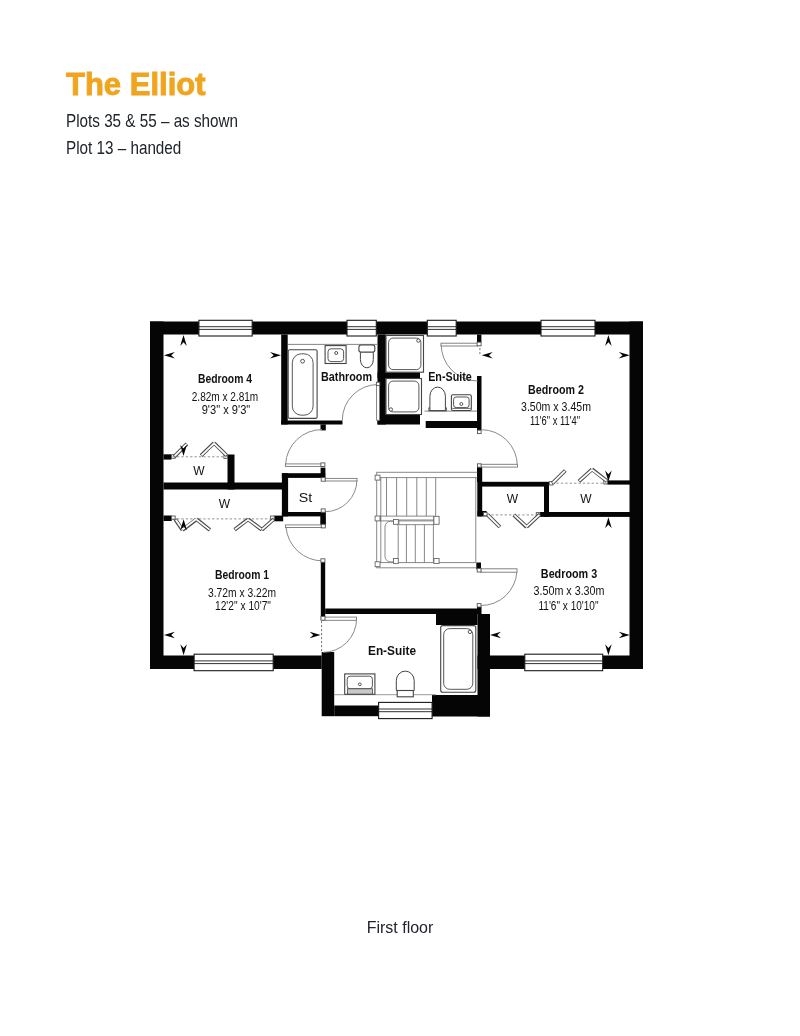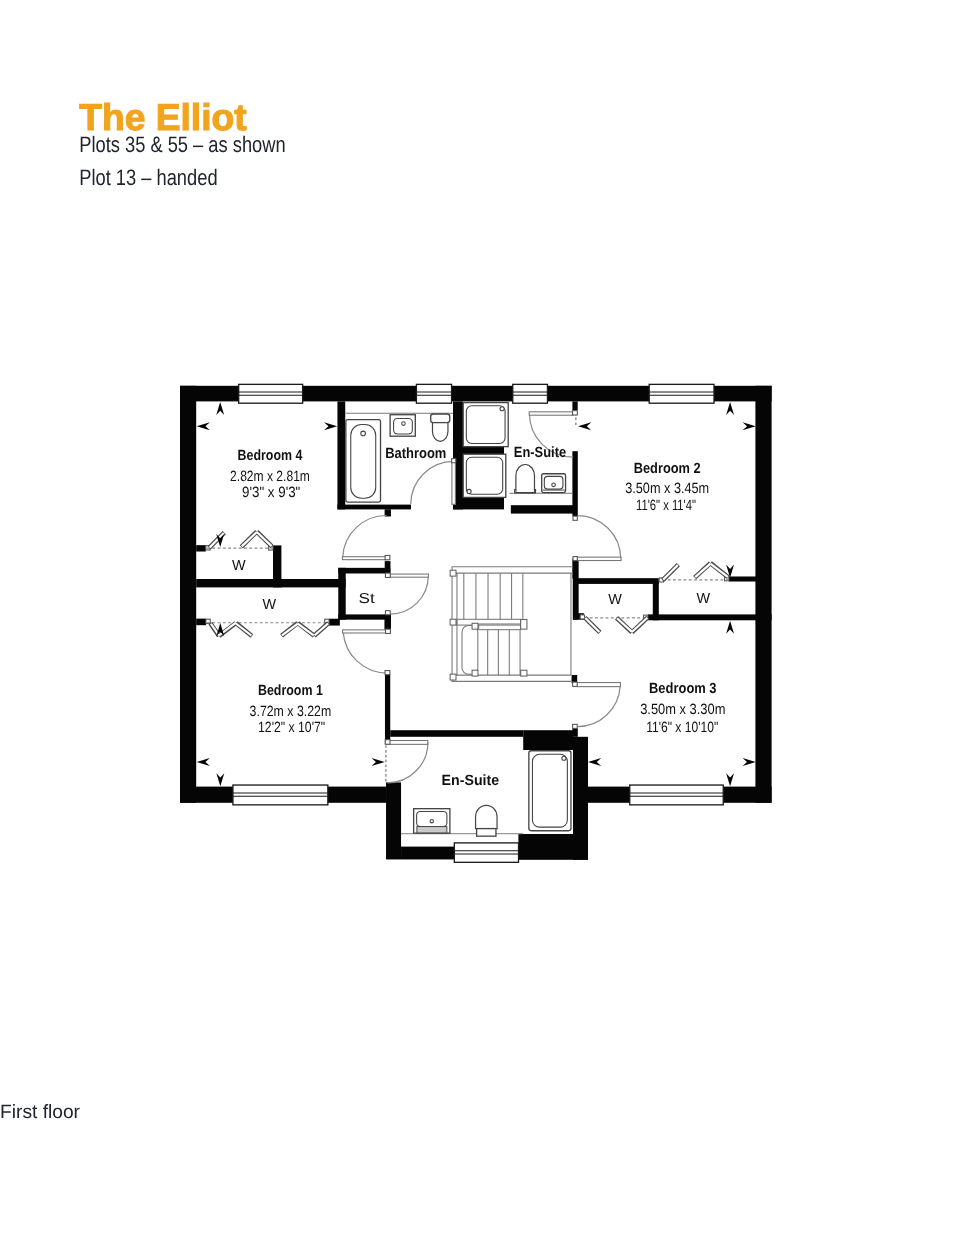--- a/index.html
+++ b/index.html
@@ -1,21 +1,21 @@
 <!DOCTYPE html>
 <html><head>
 <meta charset="utf-8">
 <style>
 html,body{margin:0;padding:0;background:#fff;width:800px;height:1036px;overflow:hidden;}
 body{font-family:"Liberation Sans",sans-serif;position:relative;}
 .hdr{position:absolute;left:66px;color:#20242c;}
-#title{top:80px;font-size:31px;font-weight:700;color:#F1A41E;letter-spacing:0;-webkit-text-stroke:0.9px #F1A41E;}
+#title{top:67px;font-size:31px;font-weight:700;color:#F1A41E;letter-spacing:0;-webkit-text-stroke:0.9px #F1A41E;}
 #sub1{top:110px;font-size:18.6px;transform:scaleX(0.82);transform-origin:0 0;}
 #sub2{top:137px;font-size:18.6px;transform:scaleX(0.82);transform-origin:0 0;}
-#cap{position:absolute;left:0;top:919px;width:800px;font-size:16px;color:#20242c;}
+#cap{position:absolute;left:0;top:919px;width:800px;text-align:center;font-size:16px;color:#20242c;}
 svg{position:absolute;left:0;top:0;}
 text{font-family:"Liberation Sans",sans-serif;fill:#111;}
 .rn{font-size:12.3px;font-weight:700;}
 .dm{font-size:12.4px;}
 .sm{font-size:12px;}
 </style>
 </head>
 <body>
 
 <div class="hdr" id="title">The Elliot</div>

